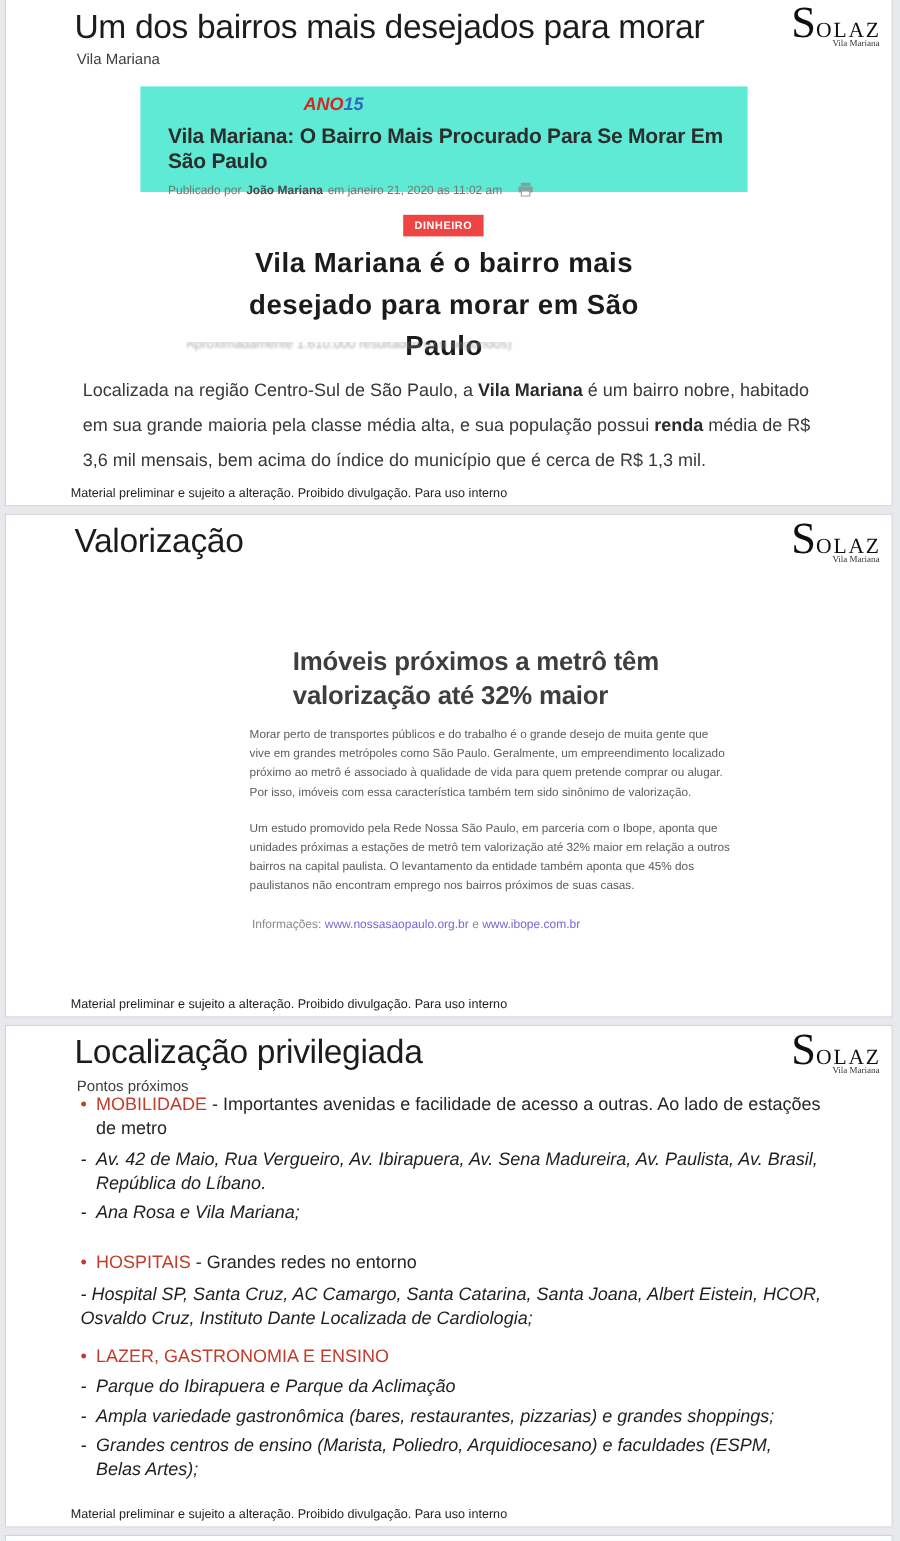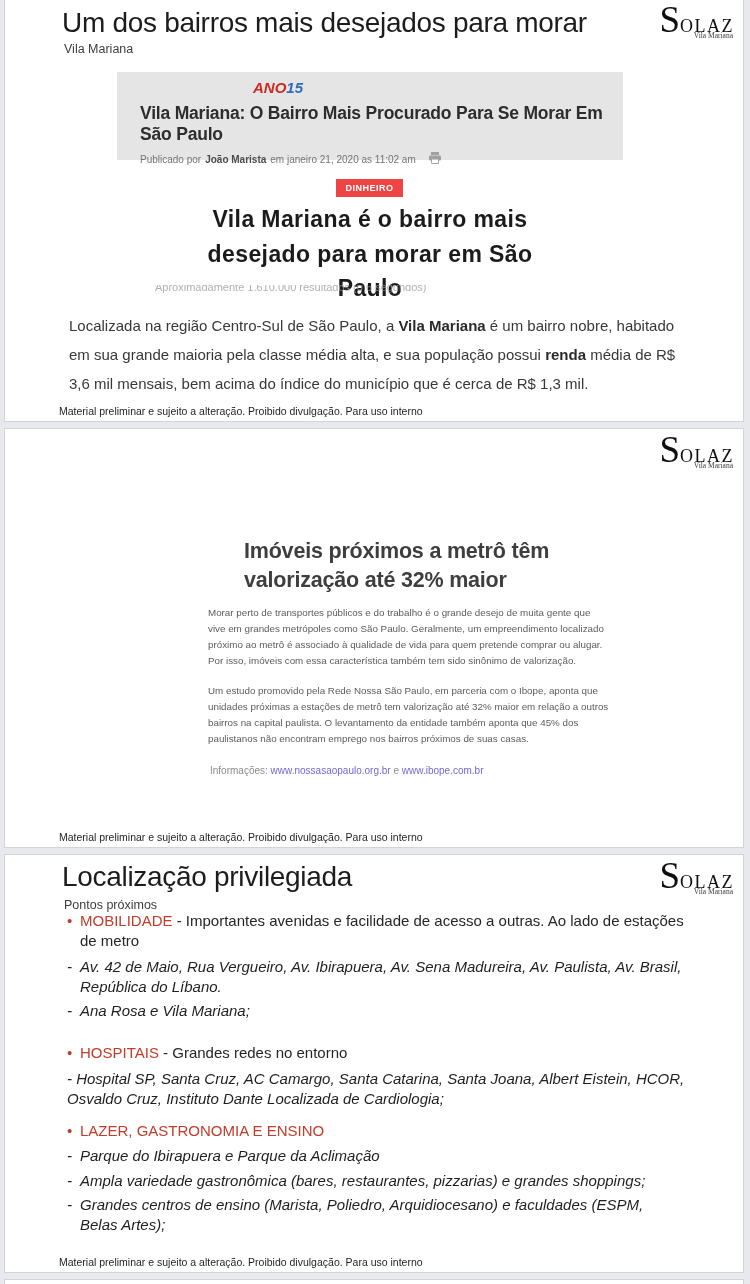--- a/index.html
+++ b/index.html
@@ -34,21 +34,21 @@
   
   .logo{position:absolute;top:2px;right:9px;text-align:right;color:#0f0f0f;
         font-family:"Liberation Serif", serif;line-height:1;}
   .logo-s{font-size:37px;font-weight:400;}
   .logo-word{font-size:18px;letter-spacing:1.5px;text-align:center;}
   .logo-sub{display:block;font-size:7.5px;color:#3a3a3a;margin-top:-6px;padding-right:1px;}
 
   
   .clip1{
     position:absolute;left:112px;top:73px;width:506px;height:88px;
-    background:#e5e5e5;
+    background:#5eead4;
   }
   .clip1-brand{margin:7px 0 0 136px;font-size:15px;font-weight:bold;font-style:italic;white-space:nowrap;}
   .brand-red{color:#ce2a24;}
   .brand-blue{color:#2f6db8;}
   .clip1-headline{
     margin:7px 0 0 23px;width:465px;
     font-size:17.5px;font-weight:bold;color:#2d2d2d;line-height:1.18;letter-spacing:-0.2px;
   }
   .clip1-byline{margin:8px 0 0 23px;font-size:10px;color:#757575;display:flex;align-items:center;gap:4px;}
   .clip1-byline b{color:#4a4a4a;}
@@ -110,21 +110,21 @@
     <span class="logo-sub">Vila Mariana</span>
   </div>
 
   <div class="clip1">
     <div class="clip1-brand">
       <span class="brand-red">ANO</span><span class="brand-blue">15</span>
     </div>
     <div class="clip1-headline">Vila Mariana: O Bairro Mais Procurado Para Se Morar Em São Paulo</div>
     <div class="clip1-byline">
       <span>Publicado por </span>
-      <b>João Marista</b>
+      <b>João Mariana</b>
       <span> em janeiro 21, 2020 as 11:02 am</span>
       <span class="printer-icon">
         <svg width="14" height="12" viewBox="0 0 14 12">
             <path d="M3 0h8v3H3z" fill="#8a8a8a"></path>
             <rect x="1" y="3.5" width="12" height="5" rx="1" fill="#8a8a8a"></rect>
             <path d="M3.5 7h7v4.5h-7z" fill="#fff" stroke="#8a8a8a"></path>
           </svg>
       </span>
     </div>
   </div>
@@ -137,20 +137,21 @@
   </div>
 
   <div class="para1">
     <span>Localizada na região Centro-Sul de São Paulo, a </span><b>Vila Mariana</b><span> é um bairro nobre, habitado em sua grande maioria pela classe média alta, e sua população possui </span><b>renda</b><span> média de R$ 3,6 mil mensais, bem acima do índice do município que é cerca de R$ 1,3 mil.</span>
   </div>
 
   <div class="footer-note">Material preliminar e sujeito a alteração. Proibido divulgação. Para uso interno</div>
 </div>
 
 <div class="card" id="card2">
+  <div class="slide-title">Valorização</div>
 
   <div class="logo">
     <span class="logo-s">S</span><span class="logo-word">OLAZ</span>
     <span class="logo-sub">Vila Mariana</span>
   </div>
 
   <div class="article2">
     <div class="article2-headline">Imóveis próximos a metrô têm valorização até 32% maior</div>
     <p>Morar perto de transportes públicos e do trabalho é o grande desejo de muita gente que vive em grandes metrópoles como São Paulo. Geralmente, um empreendimento localizado próximo ao metrô é associado à qualidade de vida para quem pretende comprar ou alugar. Por isso, imóveis com essa característica também tem sido sinônimo de valorização.</p>
     <p class="p2">Um estudo promovido pela Rede Nossa São Paulo, em parceria com o Ibope, aponta que unidades próximas a estações de metrô tem valorização até 32% maior em relação a outros bairros na capital paulista. O levantamento da entidade também aponta que 45% dos paulistanos não encontram emprego nos bairros próximos de suas casas.</p>

